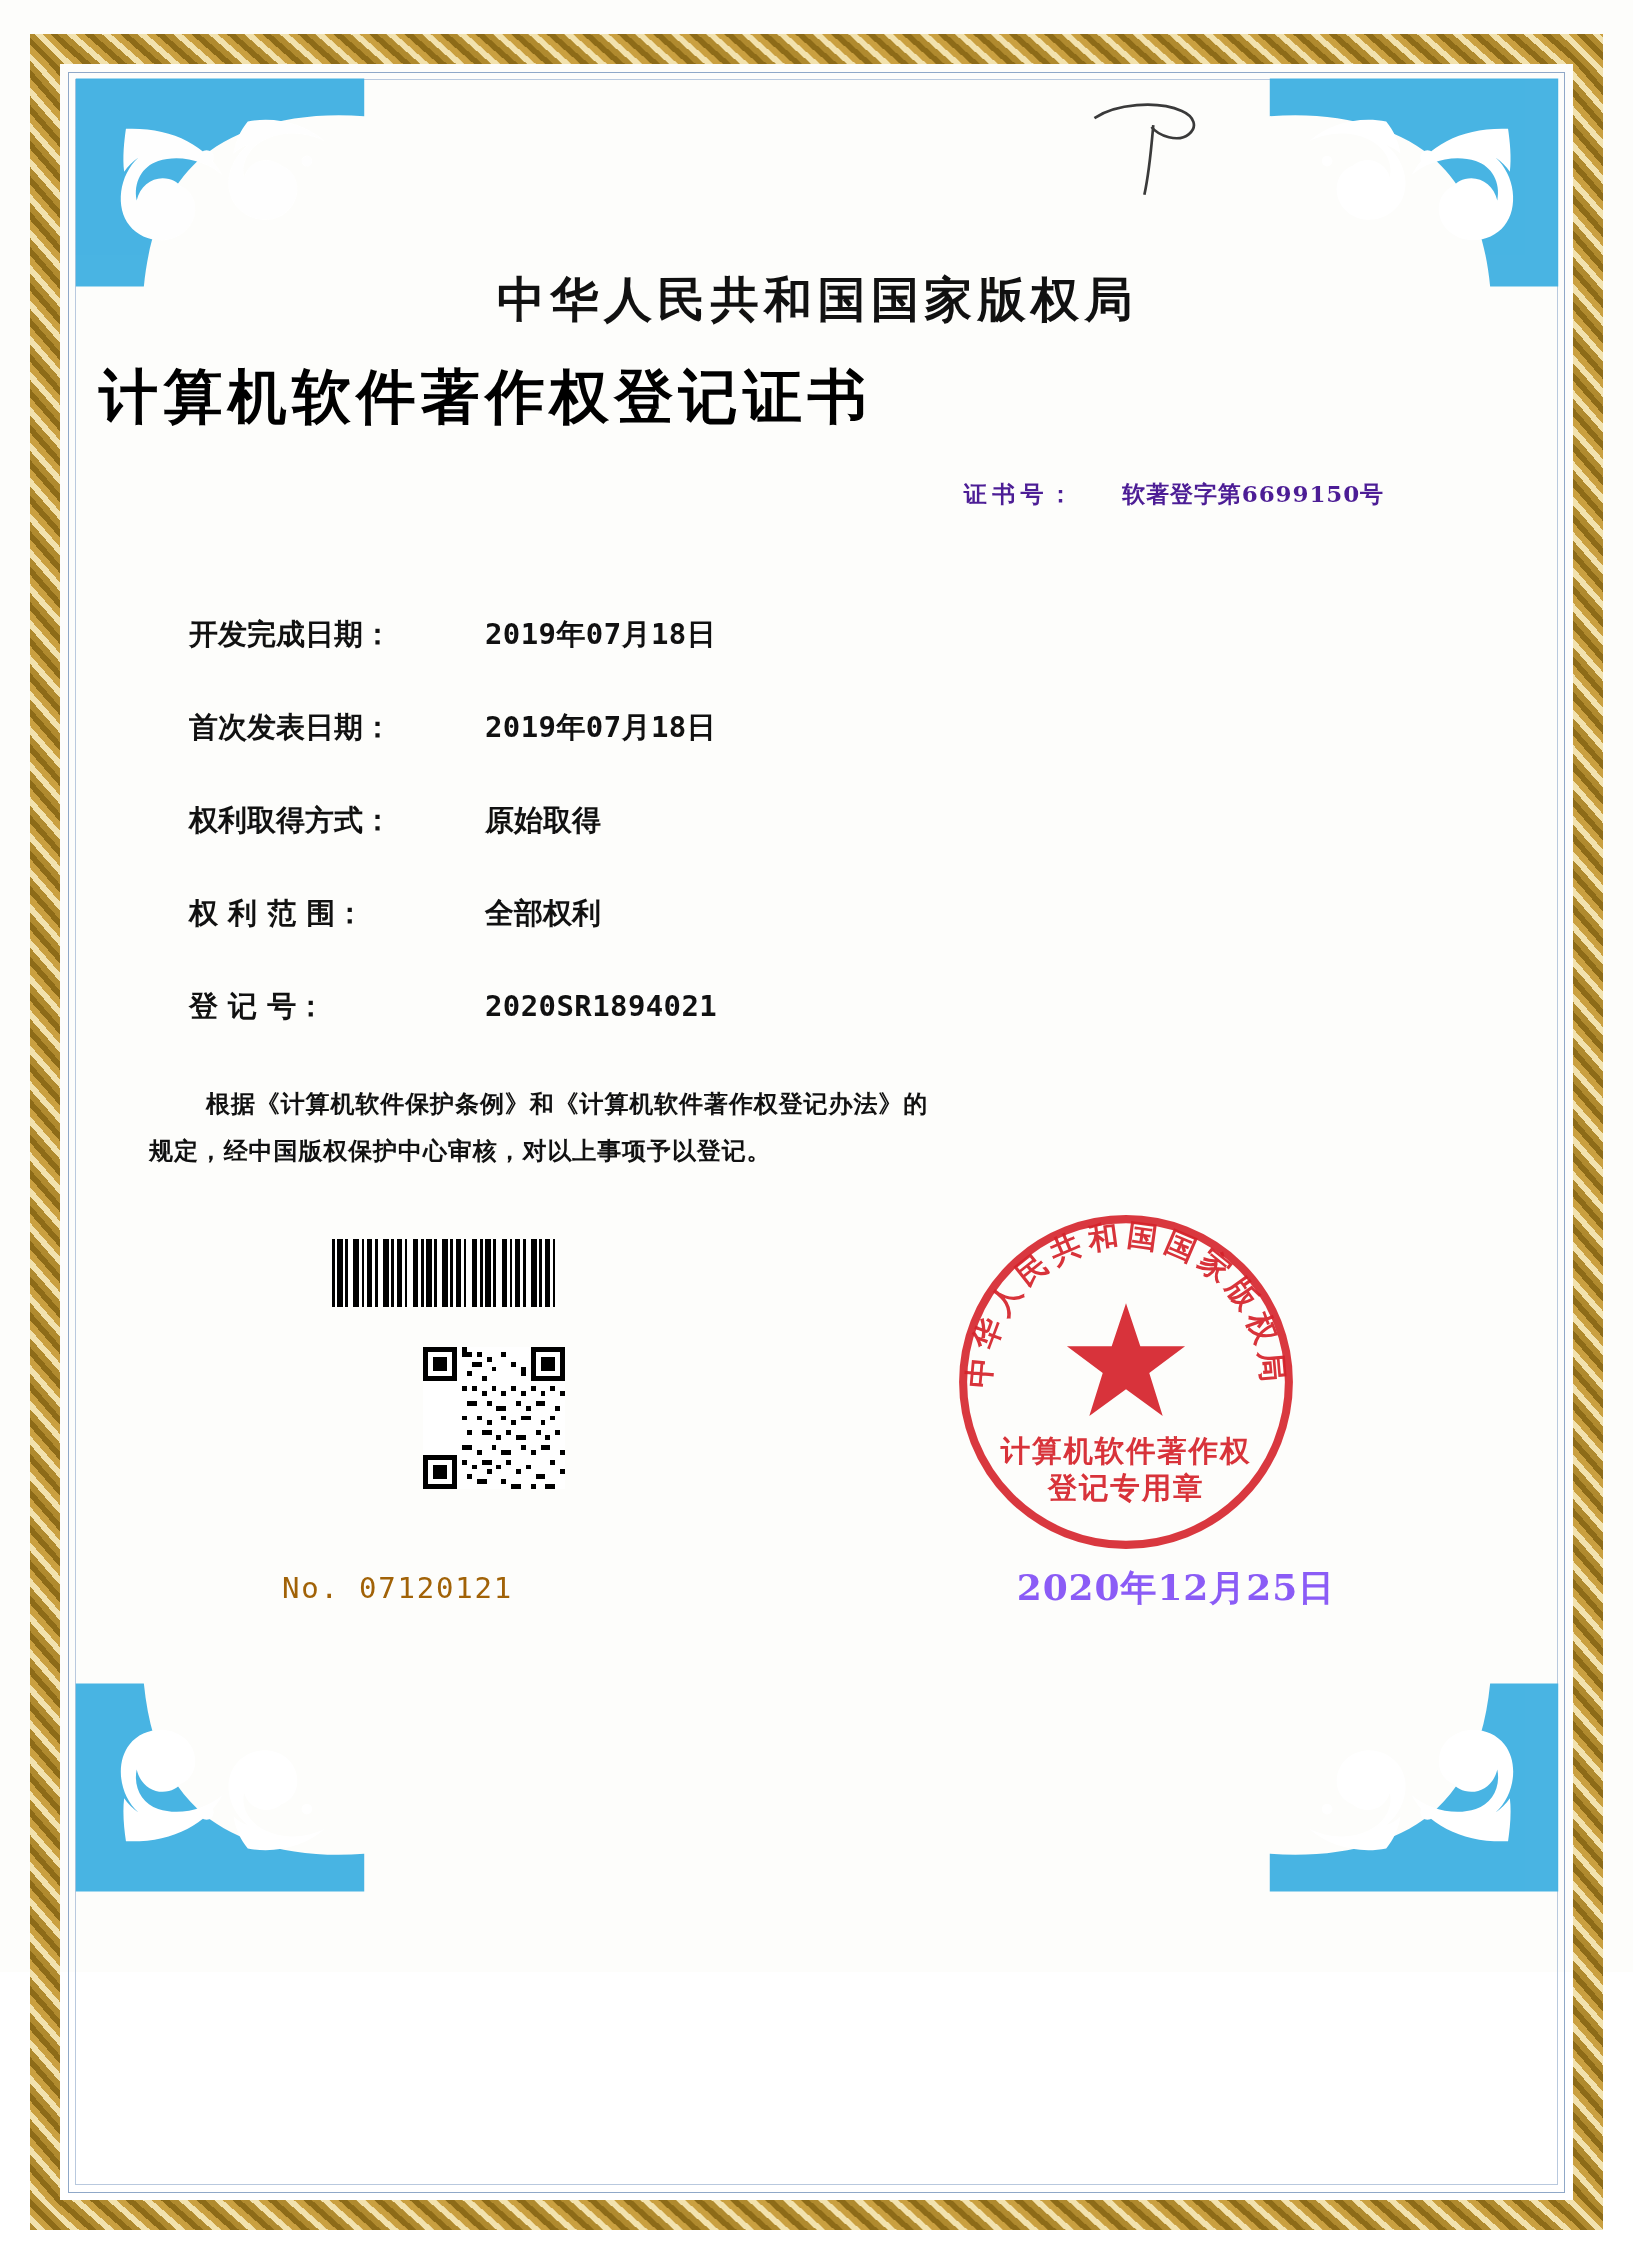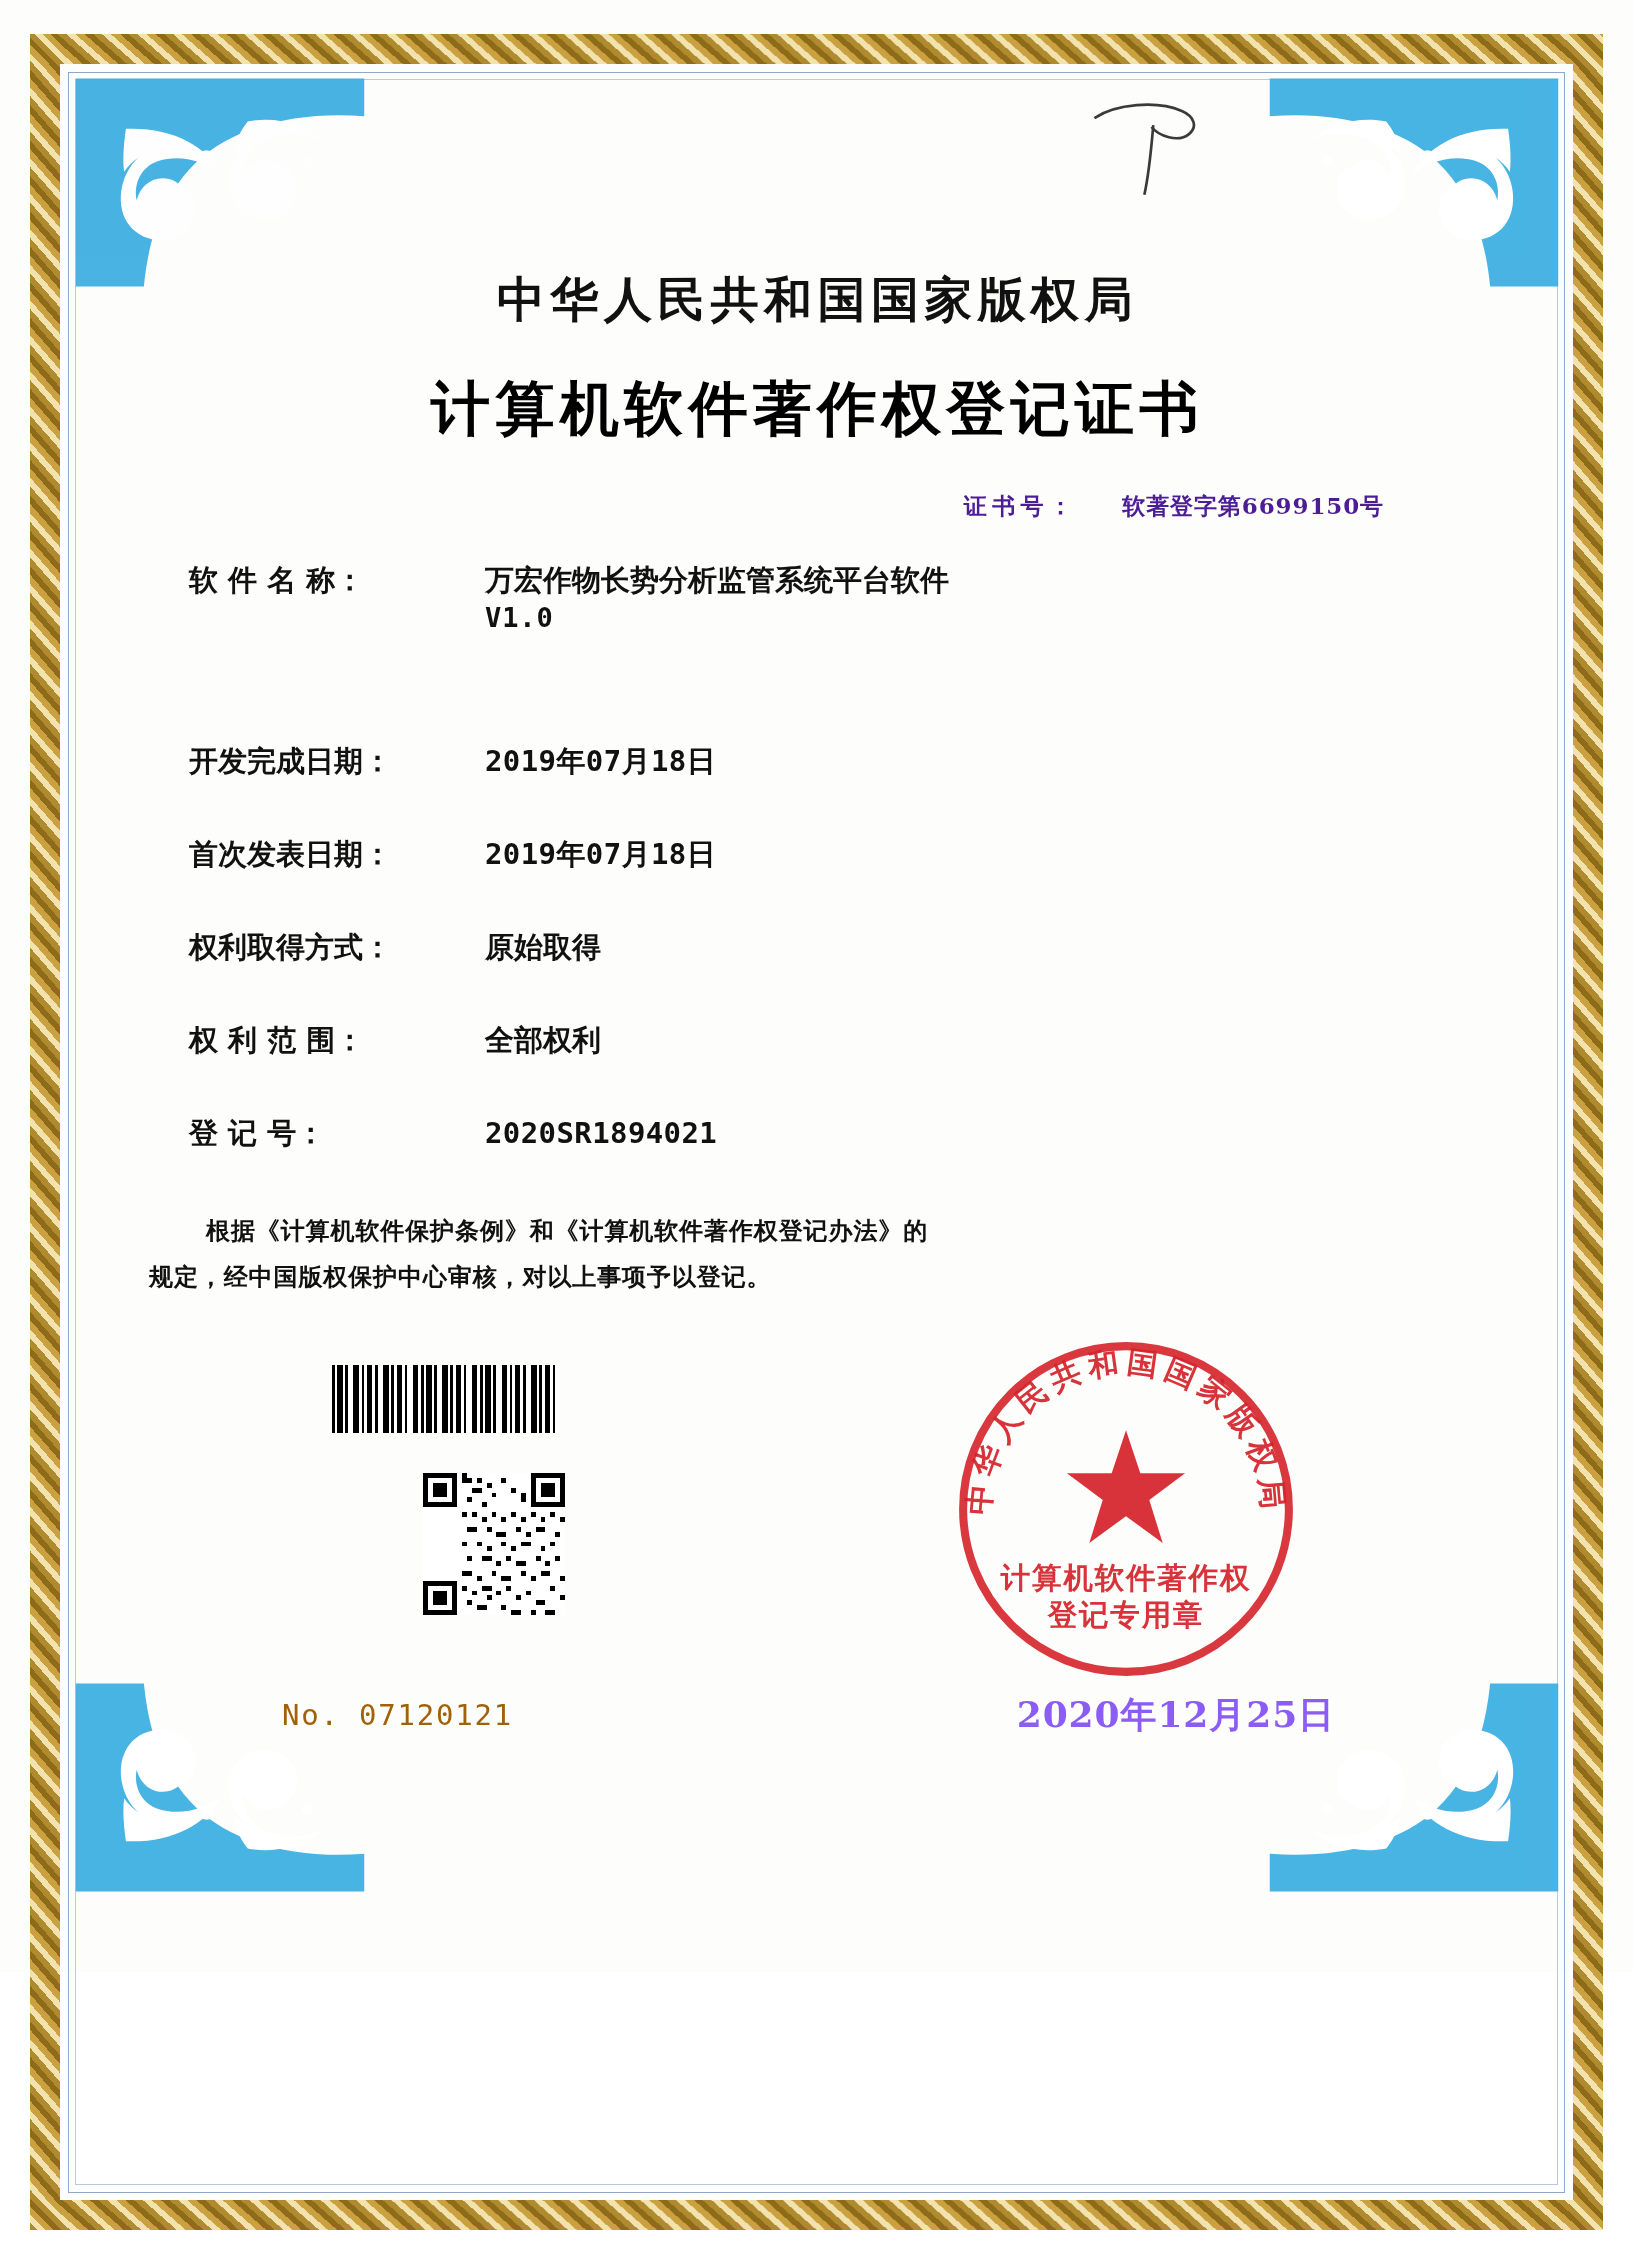--- a/index.html
+++ b/index.html
@@ -86,27 +86,26 @@
   .title-issuer {
     text-align: center;
     font-family: "DejaVu Serif", serif;
     font-weight: bold;
     font-size: 48px;
     letter-spacing: 5.4px;
     color: #111;
     margin-top: 161px;
   }
   .title-main {
-    text-align: center;
     font-family: Liberation Mono, monospace;
     font-weight: bold;
     font-size: 59px;
     letter-spacing: 5.4px;
     color: #000;
-    margin-top: 38px;
+    margin-top: 26px;
   }
 
   .cert-no-row {
     margin-top: 41px;
     padding-right: 152px;
     text-align: right;
     font-family: "DejaVu Serif", serif;
     font-weight: bold;
     font-size: 23px;
     color: #4c1d95;
@@ -301,27 +300,20 @@
     <div class="title-issuer">中华人民共和国国家版权局</div>
     <div class="title-main">计算机软件著作权登记证书</div>
 
     <div class="cert-no-row">
       <span class="lbl">证书号：</span>
       <span>软著登字第6699150号</span>
     </div>
 
     <div class="fields">
 
-      <div class="field-row tight">
-        <div class="f-label">软 件 名 称：</div>
-        <div class="f-value">
-          <span>万宏作物长势分析监管系统平台软件</span>
-          <span class="v2">V1.0</span>
-        </div>
-      </div>
 
 
       <div class="gap-lg"></div>
 
       <div class="field-row">
         <div class="f-label">开发完成日期：</div>
         <div class="f-value mono">2019年07月18日</div>
       </div>
 
       <div class="gap-md"></div>

